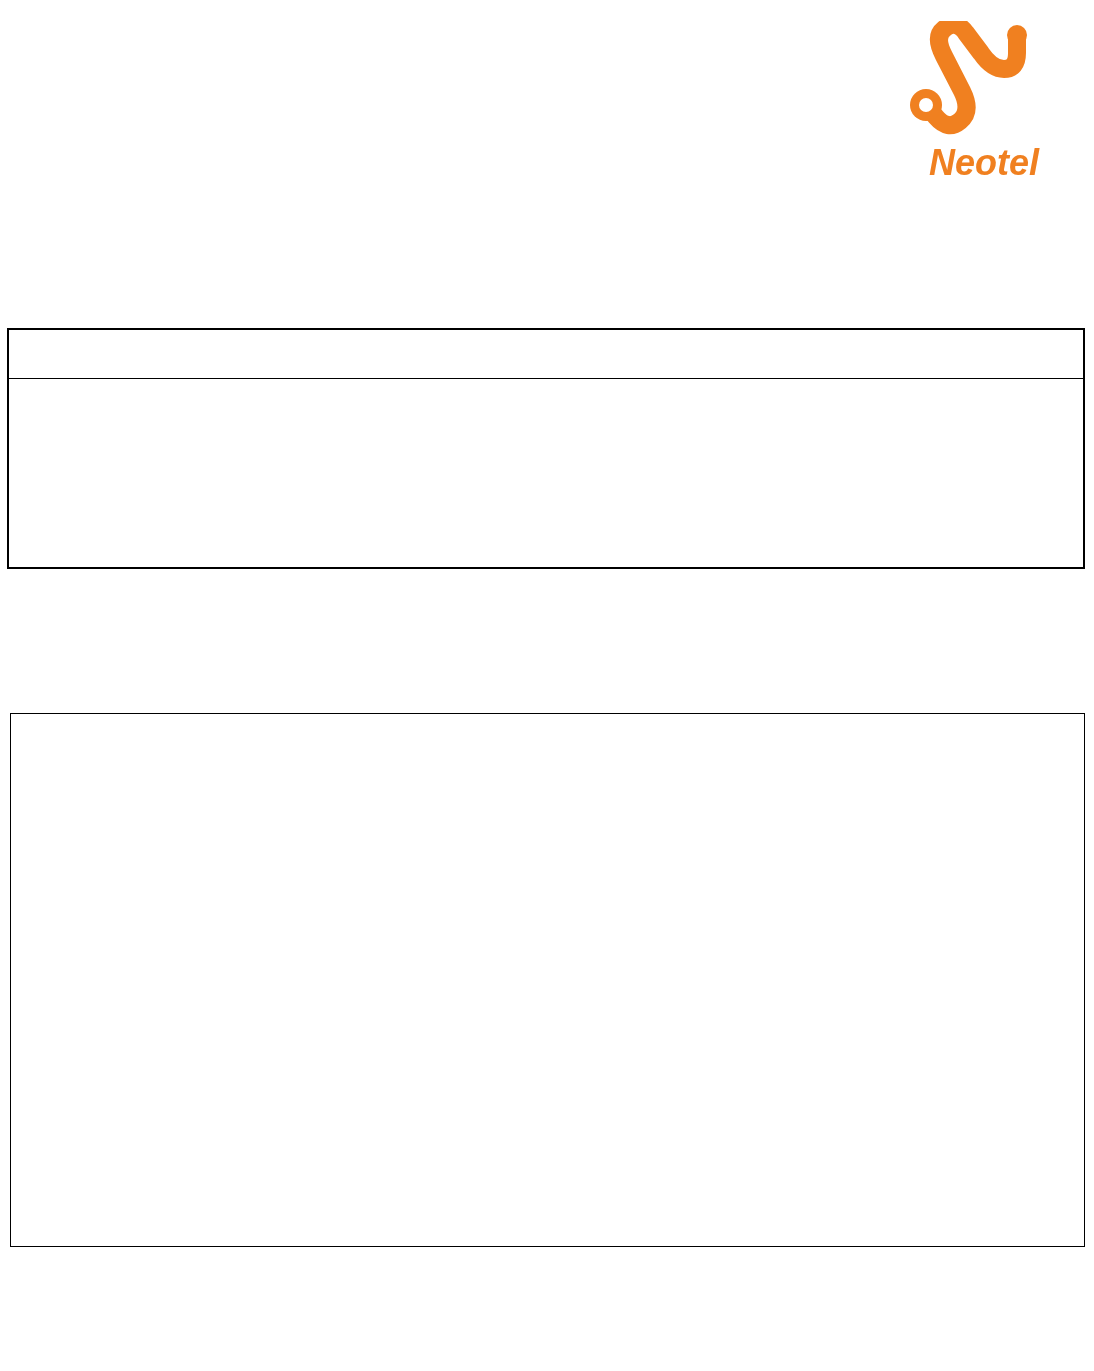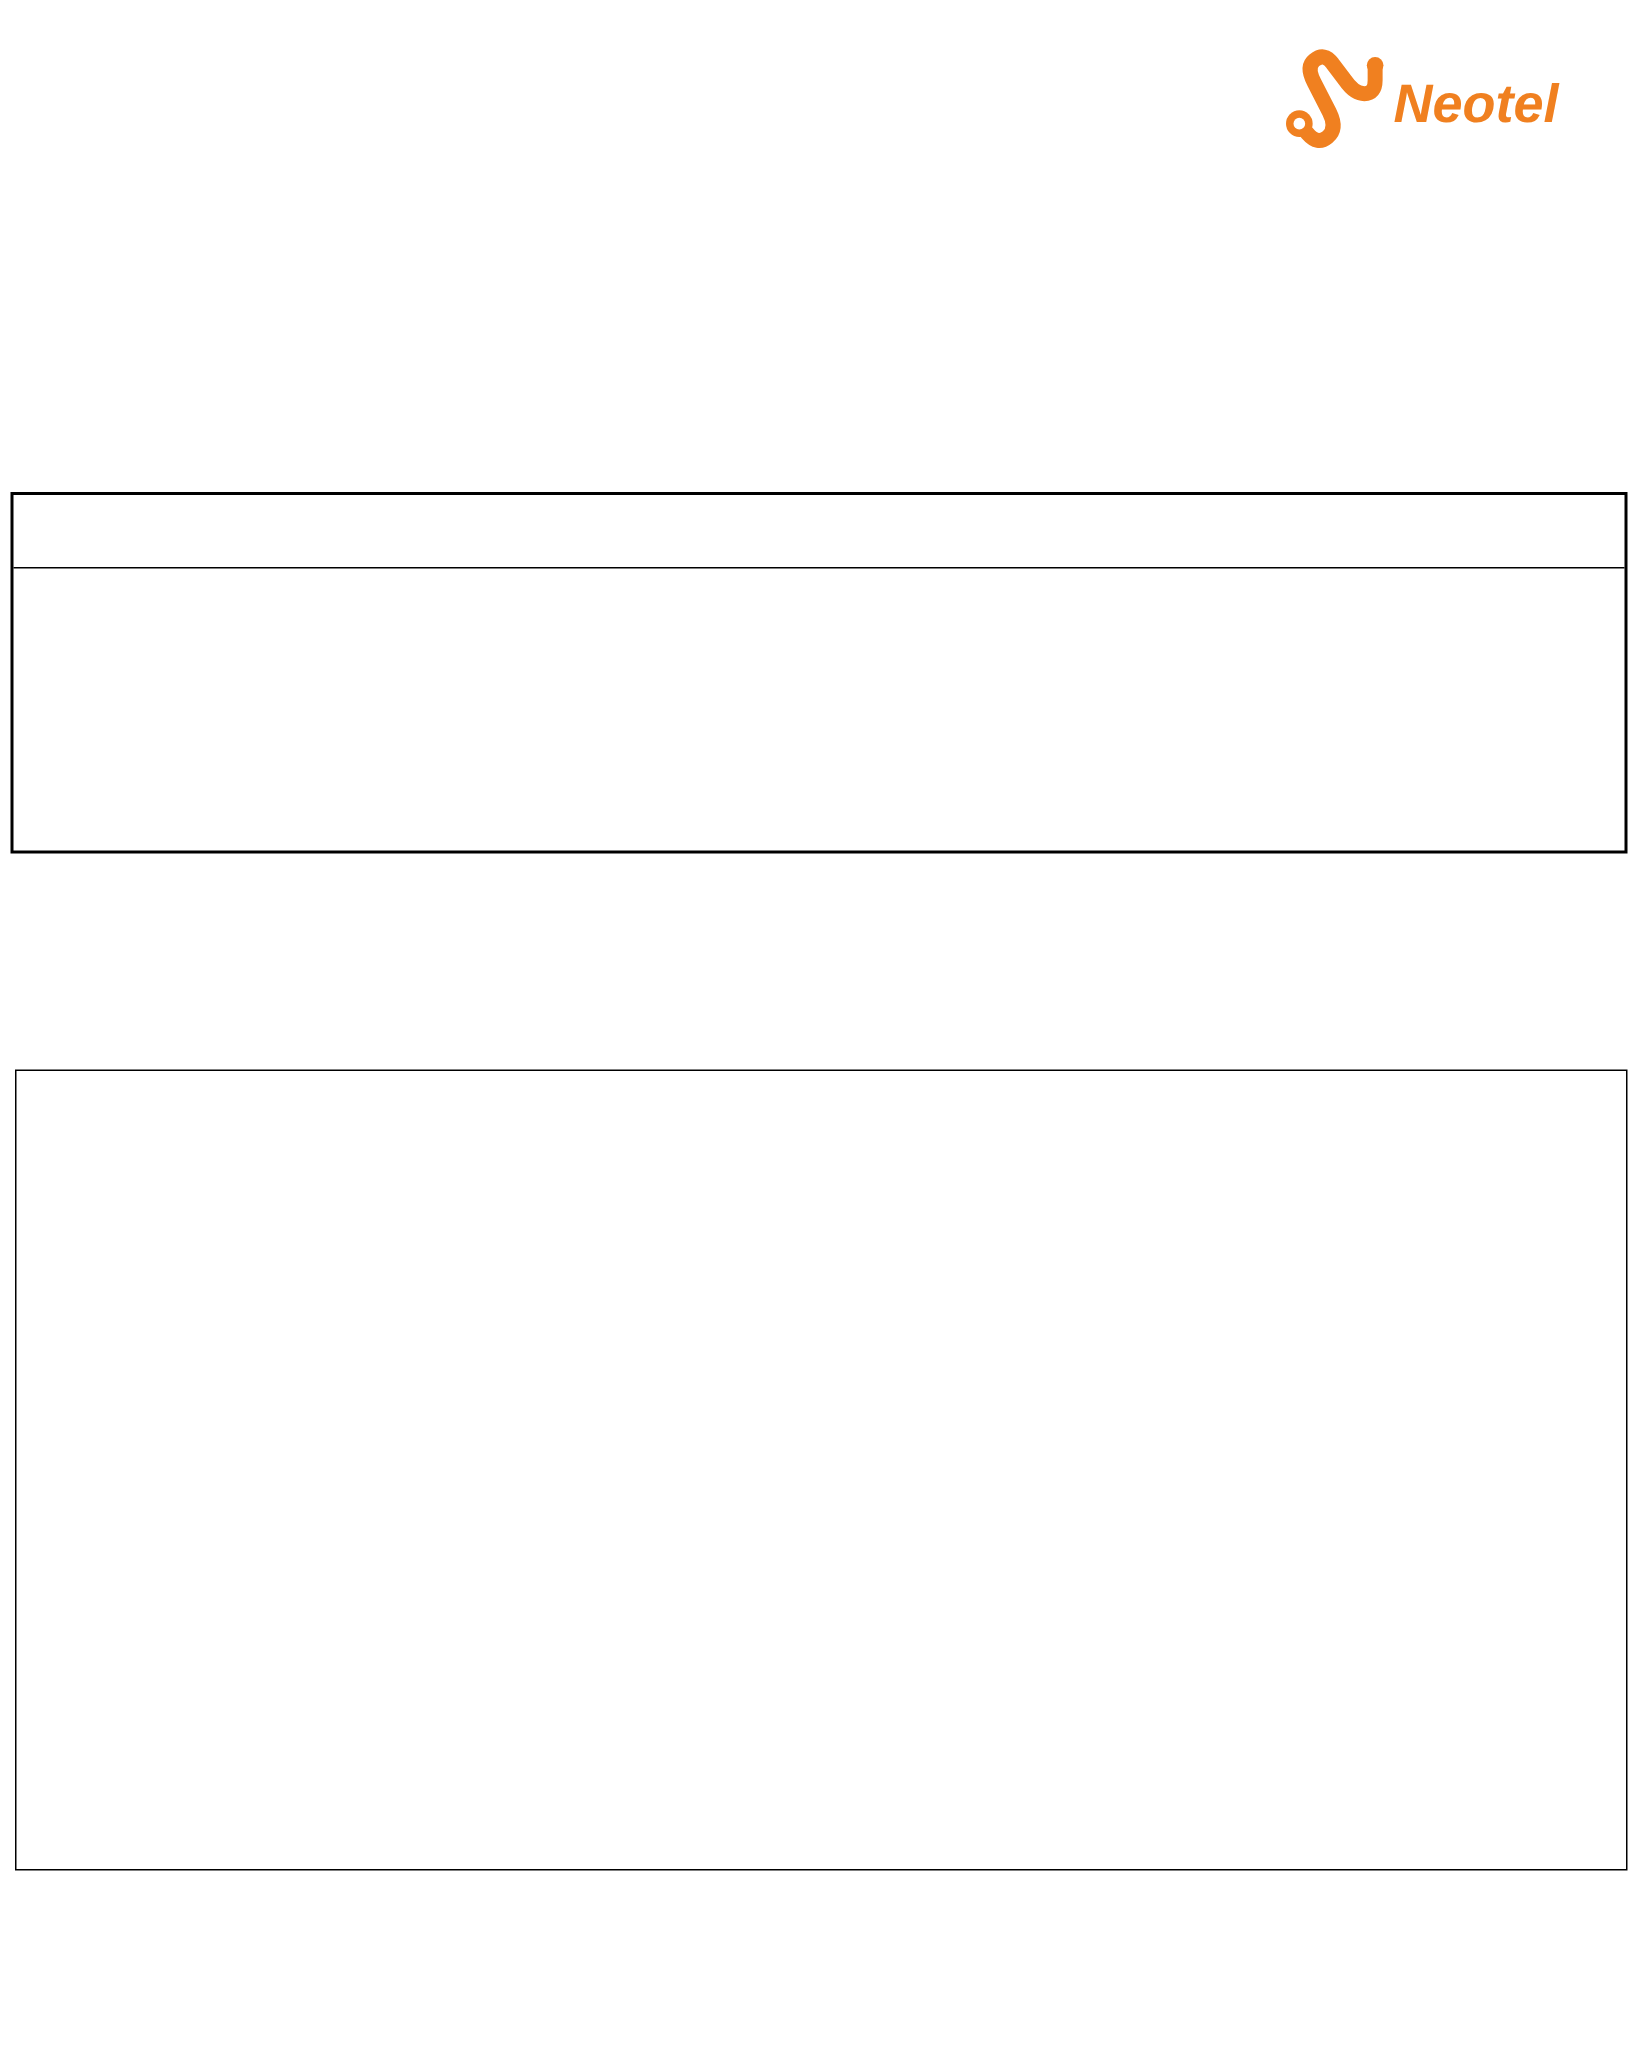--- a/index.html
+++ b/index.html
@@ -5,25 +5,26 @@
     * { box-sizing: border-box; margin: 0; padding: 0; }
     body {
       width: 1094px;
       height: 1371px;
       background: #fff;
       font-family: Arial, sans-serif;
       position: relative;
     }
     .logo-container {
       position: absolute;
-      top: 8px;
+      top: 21px;
       right: 55px;
       width: 185px;
       display: flex;
-      align-items: center;
+      flex-direction: column;
+      align-items: flex-end;
     }
     .logo-svg {
       width: 135px;
       height: 125px;
     }
     .logo-text {
       font-family: Arial, sans-serif;
       font-weight: bold;
       font-style: italic;
       font-size: 36px;

